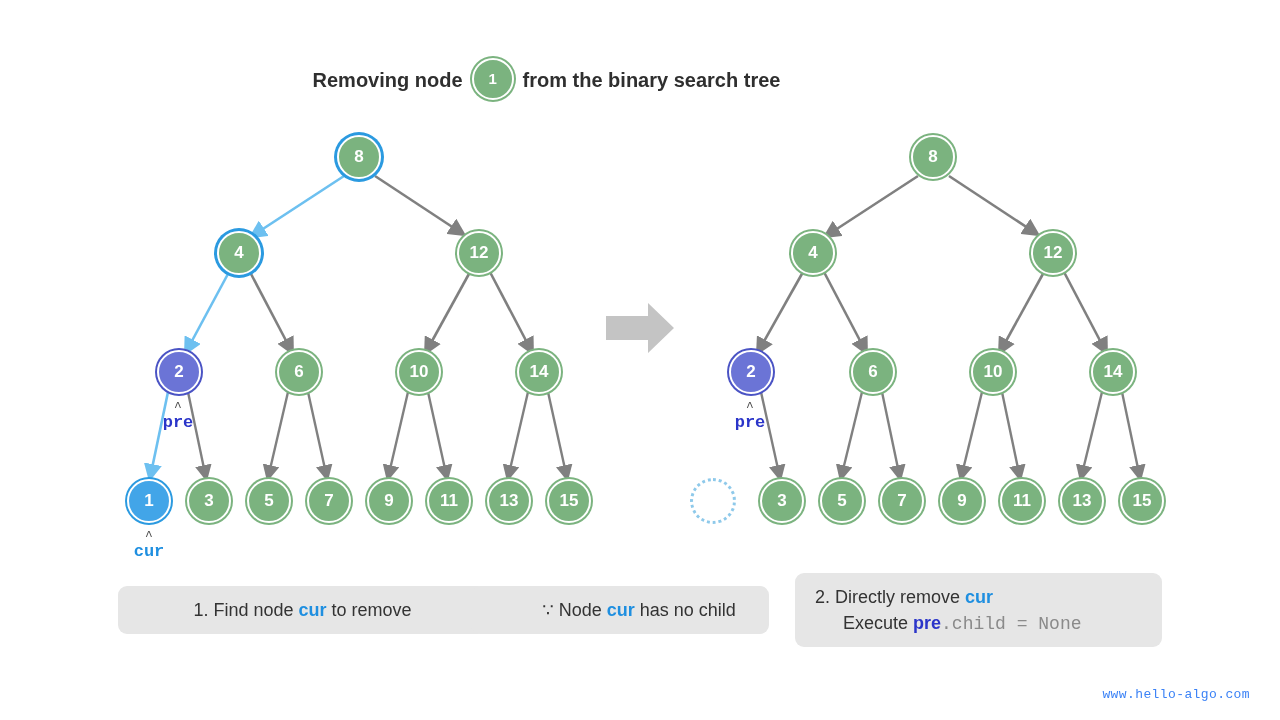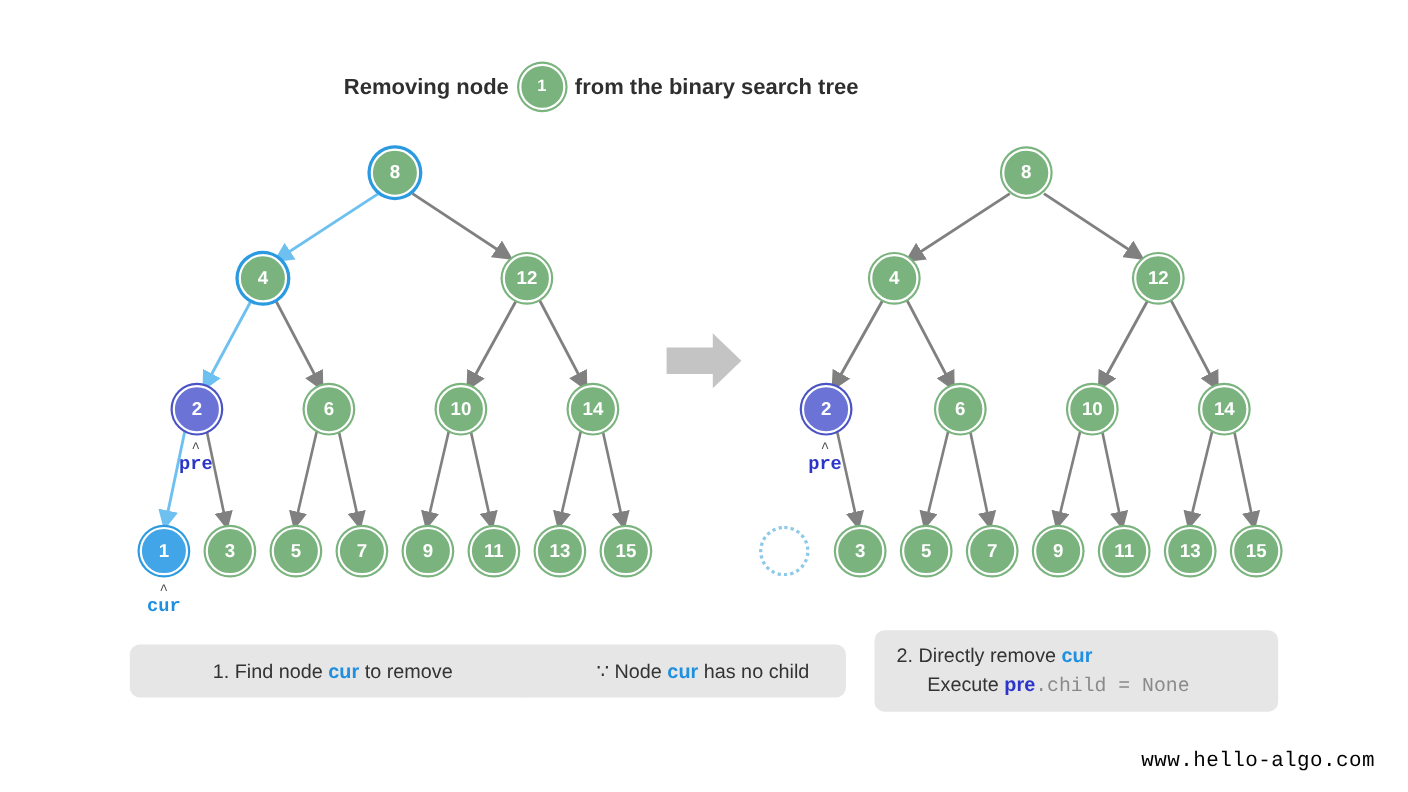--- a/index.html
+++ b/index.html
@@ -120,21 +120,21 @@
   #cap1{left:118px;top:586px;width:369px;height:48px;justify-content:center;}
   #cap1 .inner{text-align:center;}
   #cap2{left:471px;top:586px;width:298px;height:48px;justify-content:center;padding-left:38px;}
   #cap2 .inner{text-align:center;}
   #cap3{left:795px;top:573px;width:367px;height:74px;}
 
   
   .watermark{
     position:absolute;right:30px;bottom:18px;
     font-family:"Liberation Mono", monospace;
-    font-size:19px;color:#000000;
+    font-size:13px;color:#3b82f6;
     letter-spacing:0.4px;
   }
 </style>
 </head>
 <body>
 
 <div id="stage">
 
   <div class="title">
     <span class="seg">Removing node</span><span class="title-node">1</span><span class="seg">from the binary search tree</span>

